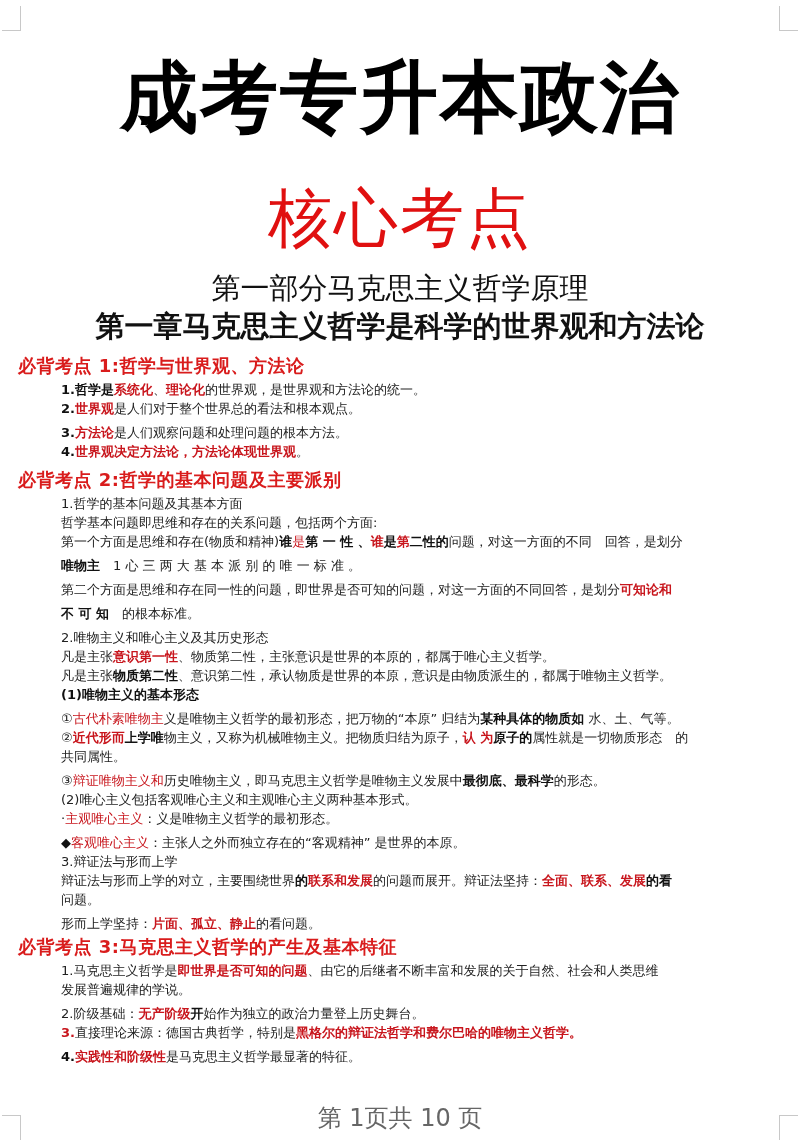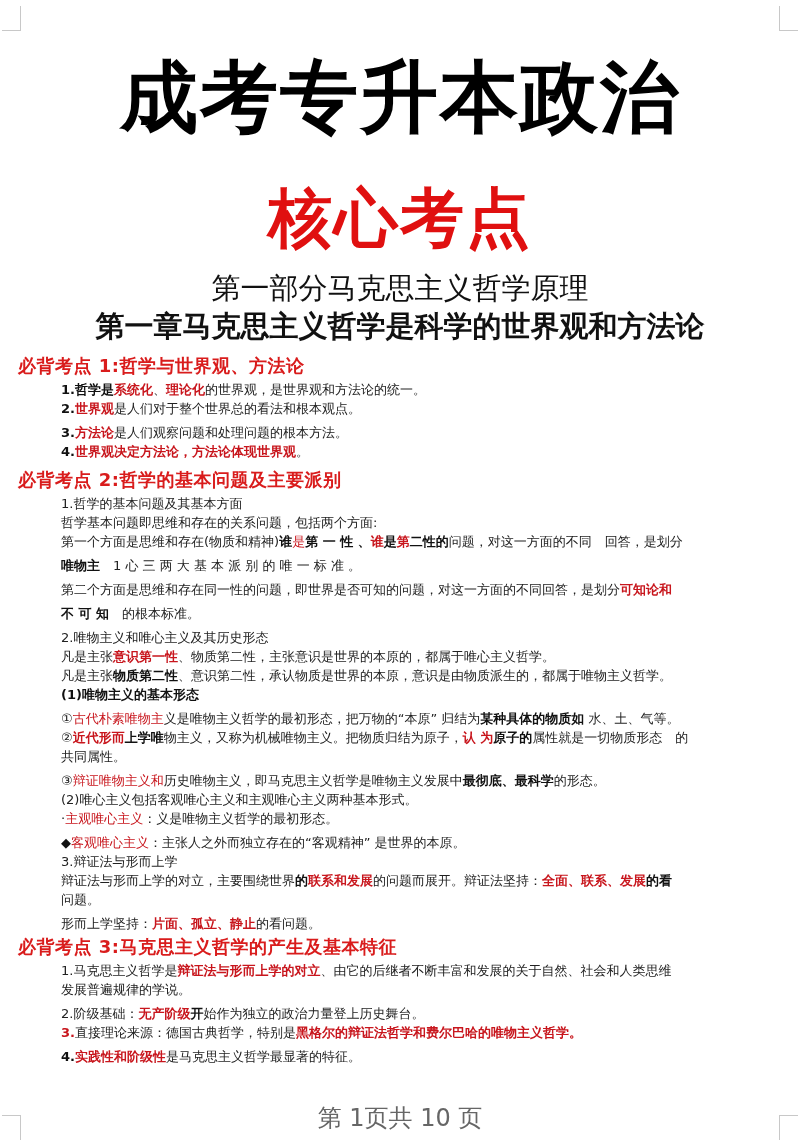--- a/index.html
+++ b/index.html
@@ -7,21 +7,21 @@
          font-family: "DejaVu Sans", "Liberation Sans", sans-serif; color: #222; }
   .crop { position: absolute; border-color: #c8c8c8; border-style: solid; width: 18px; height: 24px; }
   .crop.tl { left: 2px; top: 6px; border-width: 0 1px 1px 0; }
   .crop.tr { right: 2px; top: 6px; border-width: 0 0 1px 1px; }
   .crop.bl { left: 2px; bottom: 4px; border-width: 1px 1px 0 0; }
   .crop.br { right: 2px; bottom: 4px; border-width: 1px 0 0 1px; }
 
   .main-title { position: absolute; left: 0; right: 0; top: 58px; text-align: center;
                 font-size: 78px; font-weight: bold; color: #000; letter-spacing: 2px; line-height: 1; }
   .sub-title { position: absolute; left: 0; right: 0; top: 186px; text-align: center;
-               font-size: 64px; font-weight: bold; color: #e01010; line-height: 1; letter-spacing: 2px; }
+               font-size: 64px; font-weight: normal; color: #e01010; line-height: 1; letter-spacing: 2px; }
   .part-title { position: absolute; left: 0; right: 0; top: 266px; text-align: center;
                 font-size: 29px; font-weight: normal; color: #111; line-height: 1; margin-top: 8px; }
   .chapter-title { position: absolute; left: 0; right: 0; top: 312px; text-align: center;
                    font-size: 29px; font-weight: bold; color: #111; line-height: 1; }
 
   .content { position: absolute; left: 0; right: 0; top: 352px; }
   .sec-head { padding-left: 18px; font-size: 18px; font-weight: bold; color: #d91c1c; line-height: 28px; letter-spacing: 0.5px; }
   .line { padding-left: 61px; padding-right: 30px; font-size: 13px; line-height: 19px; color: #222; }
   .gap { height: 5px; }
   .r { color: #c8161d; font-weight: bold; }
@@ -79,21 +79,21 @@
   <div class="line"><span>·</span><span class="rl">主观唯心主义</span><span>：义是唯物主义哲学的最初形态。</span></div>
   <div class="gap"></div>
   <div class="line"><span class="b">◆</span><span class="rl">客观唯心主义</span><span>：主张人之外而独立存在的“客观精神” 是世界的本原。</span></div>
   <div class="line"><span>3.辩证法与形而上学</span></div>
   <div class="line"><span>辩证法与形而上学的对立，主要围绕世界</span><span class="b">的</span><span class="r">联系和发展</span><span>的问题而展开。辩证法坚持：</span><span class="r">全面、联系、发展</span><span class="b">的看</span></div>
   <div class="line"><span>问题。</span></div>
   <div class="gap"></div>
   <div class="line"><span>形而上学坚持：</span><span class="r">片面、孤立、静止</span><span>的看问题。</span></div>
 
   <div class="sec-head">必背考点 3:马克思主义哲学的产生及基本特征</div>
-  <div class="line"><span>1.马克思主义哲学是</span><span class="r">辩证法与形而上学的对立</span><span>、由它的后继者不断丰富和发展的关于自然、社会和人类思维</span></div>
+  <div class="line"><span>1.马克思主义哲学是</span><span class="r">即世界是否可知的问题</span><span>、由它的后继者不断丰富和发展的关于自然、社会和人类思维</span></div>
   <div class="line"><span>发展普遍规律的学说。</span></div>
   <div class="gap"></div>
   <div class="line"><span>2.阶级基础：</span><span class="r">无产阶级</span><span class="b">开</span><span>始作为独立的政治力量登上历史舞台。</span></div>
   <div class="line"><span class="r">3.</span><span>直接理论来源：德国古典哲学，特别是</span><span class="r">黑格尔的辩证法哲学和费尔巴哈的唯物主义哲学。</span></div>
   <div class="gap"></div>
   <div class="line"><span class="b">4.</span><span class="r">实践性和阶级性</span><span>是马克思主义哲学最显著的特征。</span></div>
 </div>
 
 <div class="footer">第 1页共 10 页</div>
 

